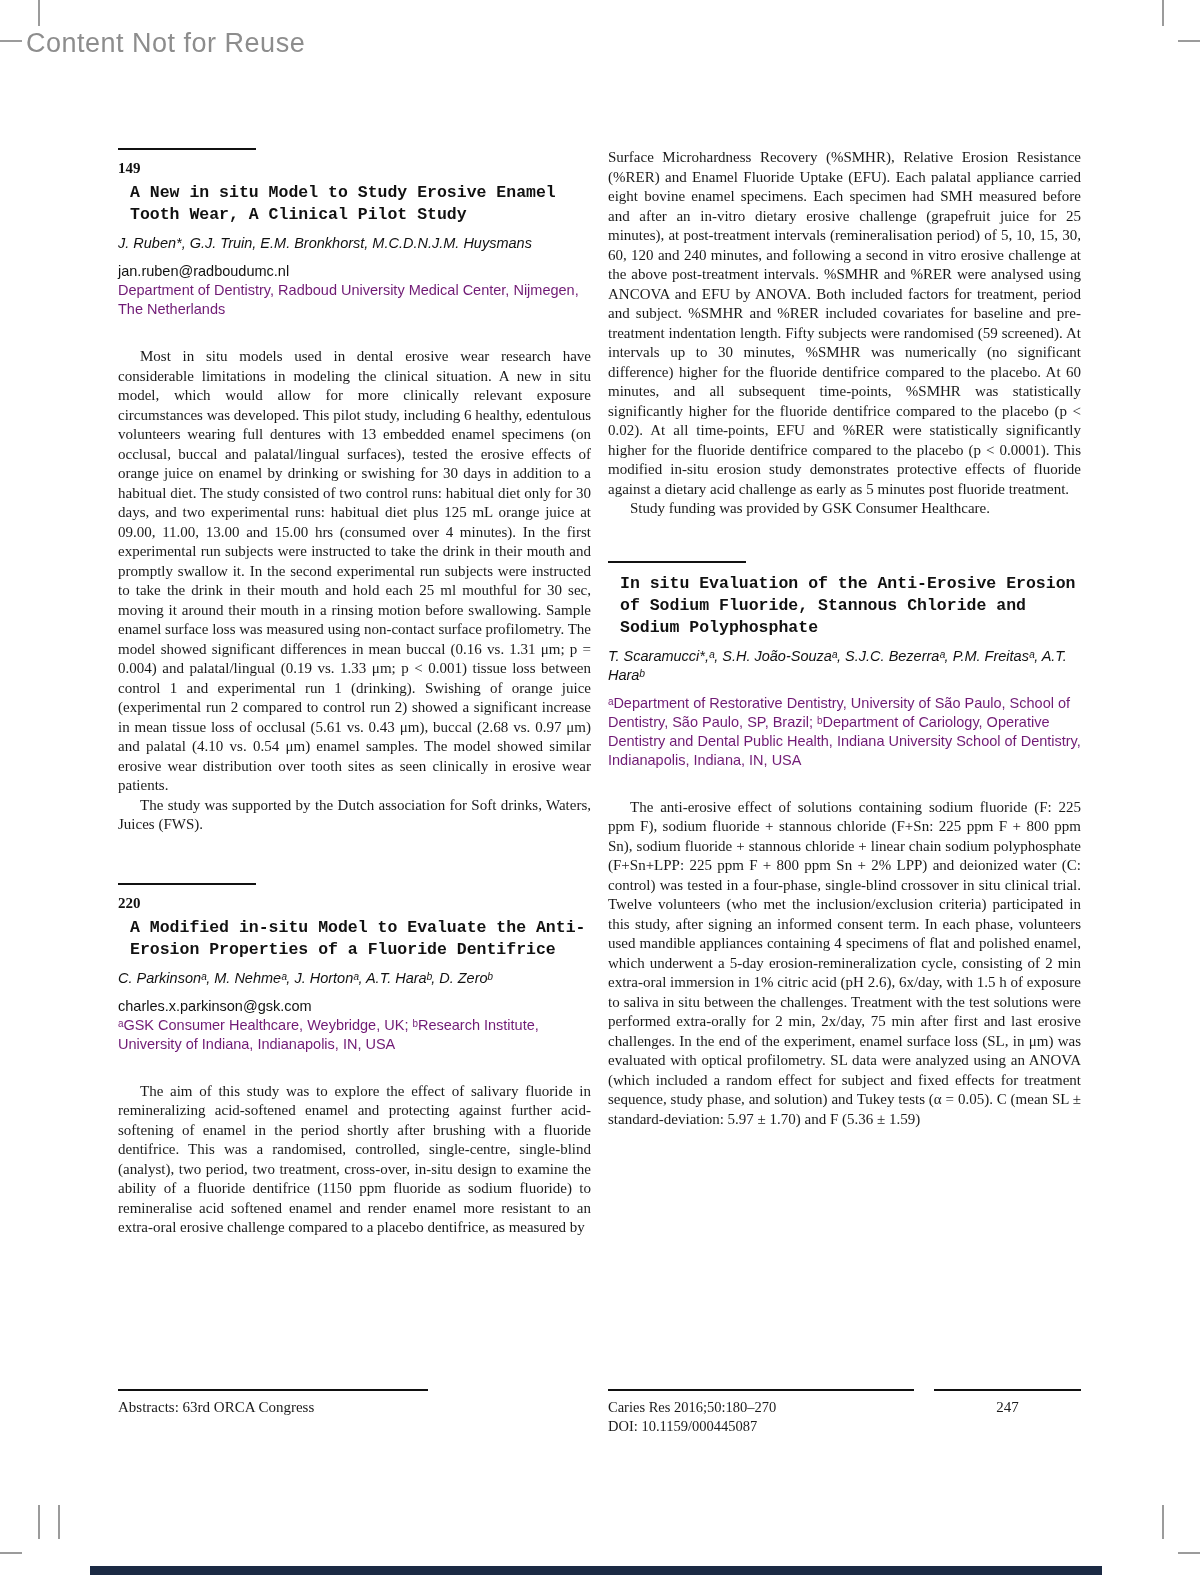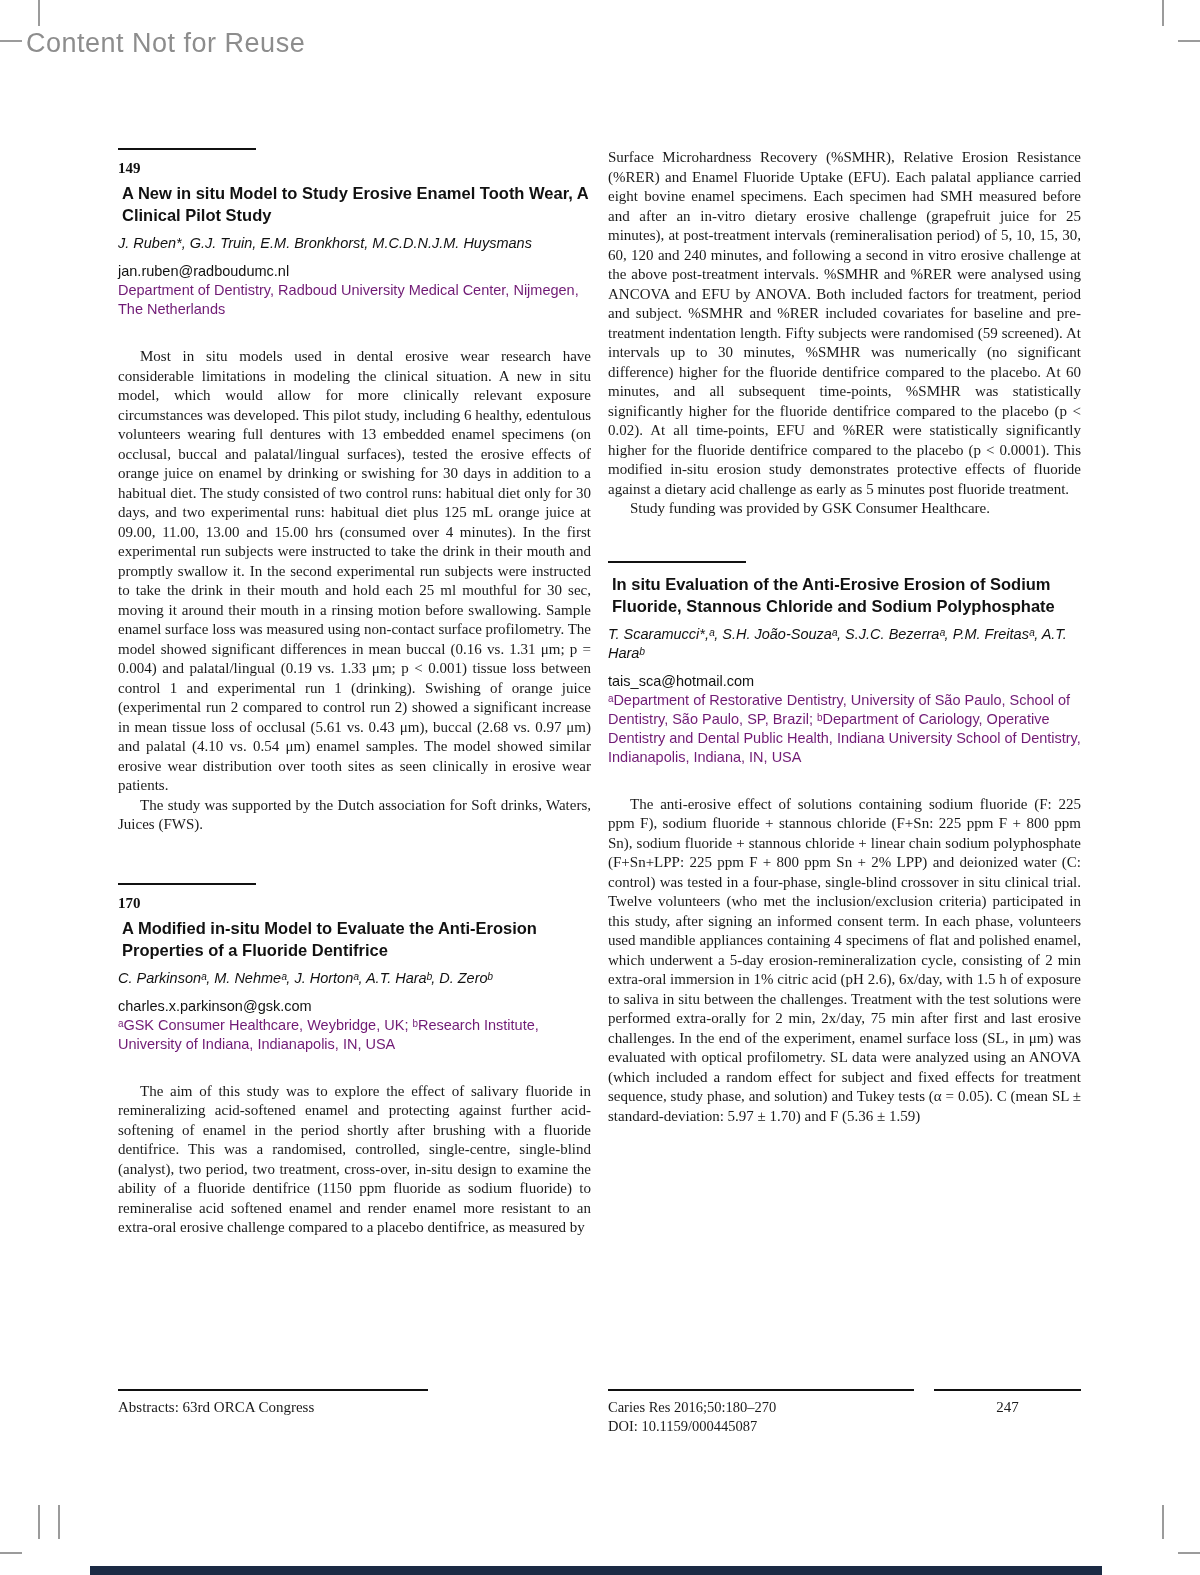--- a/index.html
+++ b/index.html
@@ -14,21 +14,21 @@
   .crop{position:absolute;background:#9b9b9b;}
 
   
   .col{position:absolute;top:148px;width:473px;}
   .col-left{left:118px;}
   .col-right{left:608px;}
 
   
   .abs-rule{width:138px;height:2px;background:#111;margin:0 0 10px 0;}
   .abs-number{font-family:Liberation Serif, serif;font-weight:bold;font-size:15px;margin:0 0 5px 0;color:#111;}
-  .abs-title{font-family:Liberation Sans, sans-serif;font-weight:bold;font-size:16.5px;line-height:22px;margin:0 0 8px 4px;color:#111;}
+  .abs-title{font-family:Liberation Mono, monospace;font-weight:bold;font-size:16.5px;line-height:22px;margin:0 0 8px 12px;color:#111;}
   .abs-authors{font-family:"Liberation Sans","DejaVu Sans",sans-serif;font-style:italic;font-size:14.5px;line-height:19px;margin:0 0 9px 0;color:#111;}
   .abs-email{font-family:"Liberation Sans","DejaVu Sans",sans-serif;font-size:14.5px;line-height:19px;margin:0;color:#111;}
   .abs-affil{font-family:"Liberation Sans","DejaVu Sans",sans-serif;font-size:14.5px;line-height:19px;margin:0 0 28px 0;color:#701a75;}
 
   
   .body-para{font-size:15px;line-height:19.5px;text-align:justify;margin:0;text-indent:22px;}
   .body-para.no-indent{text-indent:0;}
 
   .section-gap{margin-top:48px;}
   .section-gap-right{margin-top:42px;}
@@ -71,40 +71,39 @@
       <h2 class="abs-title">A New in situ Model to Study Erosive Enamel Tooth Wear, A Clinical Pilot Study</h2>
       <p class="abs-authors">J. Ruben*, G.J. Truin, E.M. Bronkhorst, M.C.D.N.J.M. Huysmans</p>
       <p class="abs-email">jan.ruben@radboudumc.nl</p>
       <p class="abs-affil">Department of Dentistry, Radboud University Medical Center, Nijmegen, The Netherlands</p>
       <p class="body-para">Most in situ models used in dental erosive wear research have considerable limitations in modeling the clinical situation. A new in situ model, which would allow for more clinically relevant exposure circumstances was developed. This pilot study, including 6 healthy, edentulous volunteers wearing full dentures with 13 embedded enamel specimens (on occlusal, buccal and palatal/lingual surfaces), tested the erosive effects of orange juice on enamel by drinking or swishing for 30 days in addition to a habitual diet. The study consisted of two control runs: habitual diet only for 30 days, and two experimental runs: habitual diet plus 125 mL orange juice at 09.00, 11.00, 13.00 and 15.00 hrs (consumed over 4 minutes). In the first experimental run subjects were instructed to take the drink in their mouth and promptly swallow it. In the second experimental run subjects were instructed to take the drink in their mouth and hold each 25 ml mouthful for 30 sec, moving it around their mouth in a rinsing motion before swallowing. Sample enamel surface loss was measured using non-contact surface profilometry. The model showed significant differences in mean buccal (0.16 vs. 1.31 μm; p = 0.004) and palatal/lingual (0.19 vs. 1.33 μm; p &lt; 0.001) tissue loss between control 1 and experimental run 1 (drinking). Swishing of orange juice (experimental run 2 compared to control run 2) showed a significant increase in mean tissue loss of occlusal (5.61 vs. 0.43 μm), buccal (2.68 vs. 0.97 μm) and palatal (4.10 vs. 0.54 μm) enamel samples. The model showed similar erosive wear distribution over tooth sites as seen clinically in erosive wear patients.</p>
       <p class="body-para">The study was supported by the Dutch association for Soft drinks, Waters, Juices (FWS).</p>
     </section>
 
     <section class="section-gap">
       <div class="abs-rule"></div>
-      <div class="abs-number">170</div>
+      <div class="abs-number">220</div>
       <h2 class="abs-title">A Modified in-situ Model to Evaluate the Anti-Erosion Properties of a Fluoride Dentifrice</h2>
       <p class="abs-authors">C. Parkinsonᵃ, M. Nehmeᵃ, J. Hortonᵃ, A.T. Haraᵇ, D. Zeroᵇ</p>
       <p class="abs-email">charles.x.parkinson@gsk.com</p>
       <p class="abs-affil">ᵃGSK Consumer Healthcare, Weybridge, UK; ᵇResearch Institute, University of Indiana, Indianapolis, IN, USA</p>
       <p class="body-para">The aim of this study was to explore the effect of salivary fluoride in remineralizing acid-softened enamel and protecting against further acid-softening of enamel in the period shortly after brushing with a fluoride dentifrice. This was a randomised, controlled, single-centre, single-blind (analyst), two period, two treatment, cross-over, in-situ design to examine the ability of a fluoride dentifrice (1150 ppm fluoride as sodium fluoride) to remineralise acid softened enamel and render enamel more resistant to an extra-oral erosive challenge compared to a placebo dentifrice, as measured by</p>
     </section>
 
   </div>
 
   <div class="col col-right">
 
     <p class="body-para no-indent">Surface Microhardness Recovery (%SMHR), Relative Erosion Resistance (%RER) and Enamel Fluoride Uptake (EFU). Each palatal appliance carried eight bovine enamel specimens. Each specimen had SMH measured before and after an in-vitro dietary erosive challenge (grapefruit juice for 25 minutes), at post-treatment intervals (remineralisation period) of 5, 10, 15, 30, 60, 120 and 240 minutes, and following a second in vitro erosive challenge at the above post-treatment intervals. %SMHR and %RER were analysed using ANCOVA and EFU by ANOVA. Both included factors for treatment, period and subject. %SMHR and %RER included covariates for baseline and pre-treatment indentation length. Fifty subjects were randomised (59 screened). At intervals up to 30 minutes, %SMHR was numerically (no significant difference) higher for the fluoride dentifrice compared to the placebo. At 60 minutes, and all subsequent time-points, %SMHR was statistically significantly higher for the fluoride dentifrice compared to the placebo (p &lt; 0.02). At all time-points, EFU and %RER were statistically significantly higher for the fluoride dentifrice compared to the placebo (p &lt; 0.0001). This modified in-situ erosion study demonstrates protective effects of fluoride against a dietary acid challenge as early as 5 minutes post fluoride treatment.</p>
     <p class="body-para funding-para">Study funding was provided by GSK Consumer Healthcare.</p>
 
     <section class="section-gap-right">
       <div class="abs-rule"></div>
       <h2 class="abs-title">In situ Evaluation of the Anti-Erosive Erosion of Sodium Fluoride, Stannous Chloride and Sodium Polyphosphate</h2>
       <p class="abs-authors">T. Scaramucci*,ᵃ, S.H. João-Souzaᵃ, S.J.C. Bezerraᵃ, P.M. Freitasᵃ, A.T. Haraᵇ</p>
-      <p class="abs-email">tais_sca@hotmail.com</p>
       <p class="abs-affil">ᵃDepartment of Restorative Dentistry, University of São Paulo, School of Dentistry, São Paulo, SP, Brazil; ᵇDepartment of Cariology, Operative Dentistry and Dental Public Health, Indiana University School of Dentistry, Indianapolis, Indiana, IN, USA</p>
       <p class="body-para">The anti-erosive effect of solutions containing sodium fluoride (F: 225 ppm F), sodium fluoride + stannous chloride (F+Sn: 225 ppm F + 800 ppm Sn), sodium fluoride + stannous chloride + linear chain sodium polyphosphate (F+Sn+LPP: 225 ppm F + 800 ppm Sn + 2% LPP) and deionized water (C: control) was tested in a four-phase, single-blind crossover in situ clinical trial. Twelve volunteers (who met the inclusion/exclusion criteria) participated in this study, after signing an informed consent term. In each phase, volunteers used mandible appliances containing 4 specimens of flat and polished enamel, which underwent a 5-day erosion-remineralization cycle, consisting of 2 min extra-oral immersion in 1% citric acid (pH 2.6), 6x/day, with 1.5 h of exposure to saliva in situ between the challenges. Treatment with the test solutions were performed extra-orally for 2 min, 2x/day, 75 min after first and last erosive challenges. In the end of the experiment, enamel surface loss (SL, in μm) was evaluated with optical profilometry. SL data were analyzed using an ANOVA (which included a random effect for subject and fixed effects for treatment sequence, study phase, and solution) and Tukey tests (α = 0.05). C (mean SL ± standard-deviation: 5.97 ± 1.70) and F (5.36 ± 1.59)</p>
     </section>
 
   </div>
 
   <div class="footer-rule fr-left"></div>
   <div class="footer-rule fr-mid"></div>
   <div class="footer-rule fr-right"></div>
 

